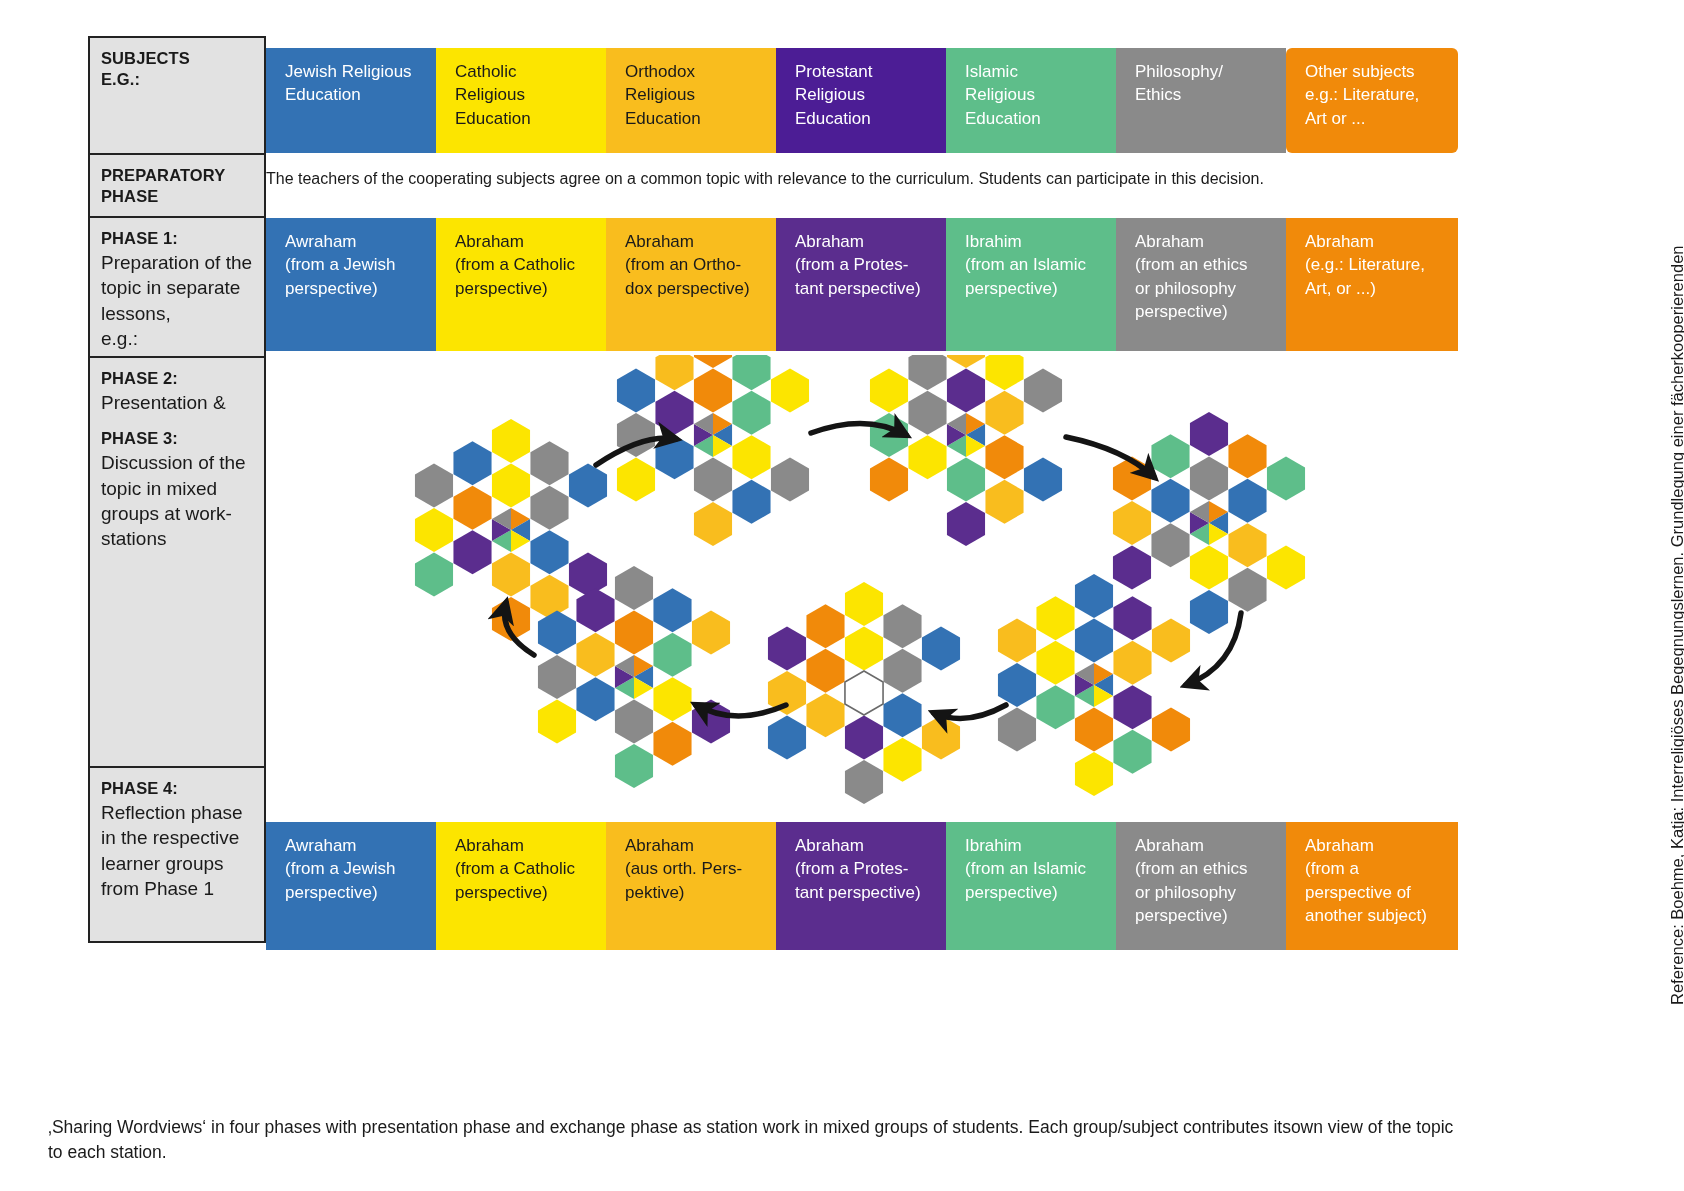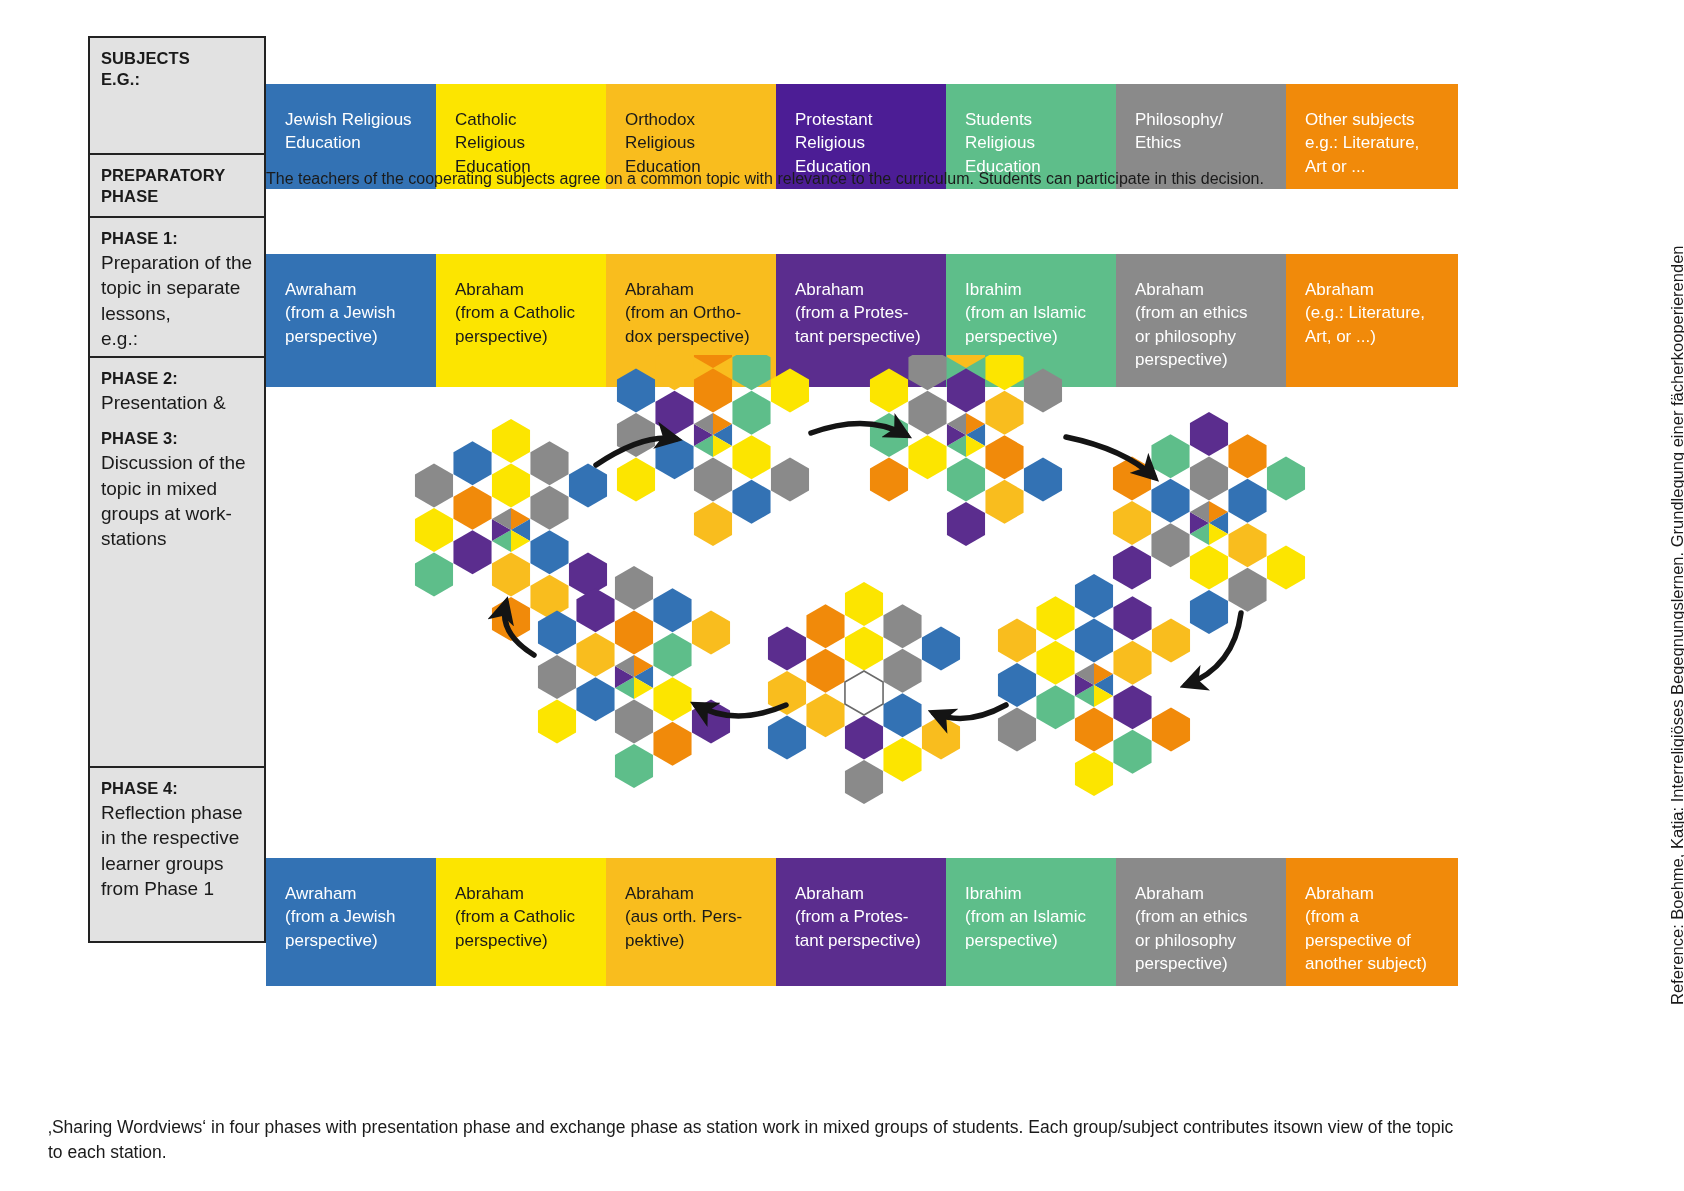--- a/index.html
+++ b/index.html
@@ -48,25 +48,24 @@
 
   
   .bar-row {
     position: absolute;
     display: flex;
     left: 266px;
     width: 1192px;
   }
   .bar-cell {
     box-sizing: border-box;
-    padding: 24px 12px 10px 19px;
+    padding: 12px 12px 10px 19px;
     font-size: 17px;
     line-height: 1.37;
     flex: 0 0 auto;
-    margin-top: 36px;
   }
   .bar-cell.light { color: #1a1a1a; }
   .bar-cell.dark  { color: #ffffff; }
 
   #row-subjects { top: 48px; height: 105px; }
   #row-phase1   { top: 218px; height: 133px; }
   #row-phase4   { top: 822px; height: 128px; }
 
   
   #prep-sentence {
@@ -150,23 +149,23 @@
     <div class="phase-body">Reflection phase<br>in the respective<br>learner groups<br>from Phase 1</div>
   </div>
 
 </div>
 
 <div class="bar-row" id="row-subjects">
     <div class="bar-cell dark" style="background: rgb(51, 114, 180); width: 170px; height: 100%;"><span>Jewish Religious</span><br><span>Education</span></div>
     <div class="bar-cell light" style="background: rgb(252, 229, 0); width: 170px; height: 100%;"><span>Catholic</span><br><span>Religious</span><br><span>Education</span></div>
     <div class="bar-cell light" style="background: rgb(249, 189, 30); width: 170px; height: 100%;"><span>Orthodox</span><br><span>Religious</span><br><span>Education</span></div>
     <div class="bar-cell dark" style="background: #4c1d95; width: 170px; height: 100%;"><span>Protestant</span><br><span>Religious</span><br><span>Education</span></div>
-    <div class="bar-cell dark" style="background: rgb(94, 190, 138); width: 170px; height: 100%;"><span>Students</span><br><span>Religious</span><br><span>Education</span></div>
+    <div class="bar-cell dark" style="background: rgb(94, 190, 138); width: 170px; height: 100%;"><span>Islamic</span><br><span>Religious</span><br><span>Education</span></div>
     <div class="bar-cell dark" style="background: rgb(138, 138, 138); width: 170px; height: 100%;"><span>Philosophy/</span><br><span>Ethics</span></div>
-    <div class="bar-cell dark" style="background: rgb(241, 138, 10); width: 172px; height: 100%;"><span>Other subjects</span><br><span>e.g.: Literature,</span><br><span>Art or ...</span></div>
+    <div class="bar-cell dark" style="background: rgb(241, 138, 10); width: 172px; height: 100%; border-radius: 6px;"><span>Other subjects</span><br><span>e.g.: Literature,</span><br><span>Art or ...</span></div>
   </div>
 
 <div id="prep-sentence">The teachers of the cooperating subjects agree on a common topic with relevance to the curriculum. Students can participate in this decision.</div>
 
 <div class="bar-row" id="row-phase1">
     <div class="bar-cell dark" style="background: rgb(51, 114, 180); width: 170px; height: 100%;"><span>Awraham</span><br><span>(from a Jewish</span><br><span>perspective)</span></div>
     <div class="bar-cell light" style="background: rgb(252, 229, 0); width: 170px; height: 100%;"><span>Abraham</span><br><span>(from a Catholic</span><br><span>perspective)</span></div>
     <div class="bar-cell light" style="background: rgb(249, 189, 30); width: 170px; height: 100%;"><span>Abraham</span><br><span>(from an Ortho-</span><br><span>dox perspective)</span></div>
     <div class="bar-cell dark" style="background: rgb(91, 45, 142); width: 170px; height: 100%;"><span>Abraham</span><br><span>(from a Protes-</span><br><span>tant perspective)</span></div>
     <div class="bar-cell dark" style="background: rgb(94, 190, 138); width: 170px; height: 100%;"><span>Ibrahim</span><br><span>(from an Islamic</span><br><span>perspective)</span></div>

